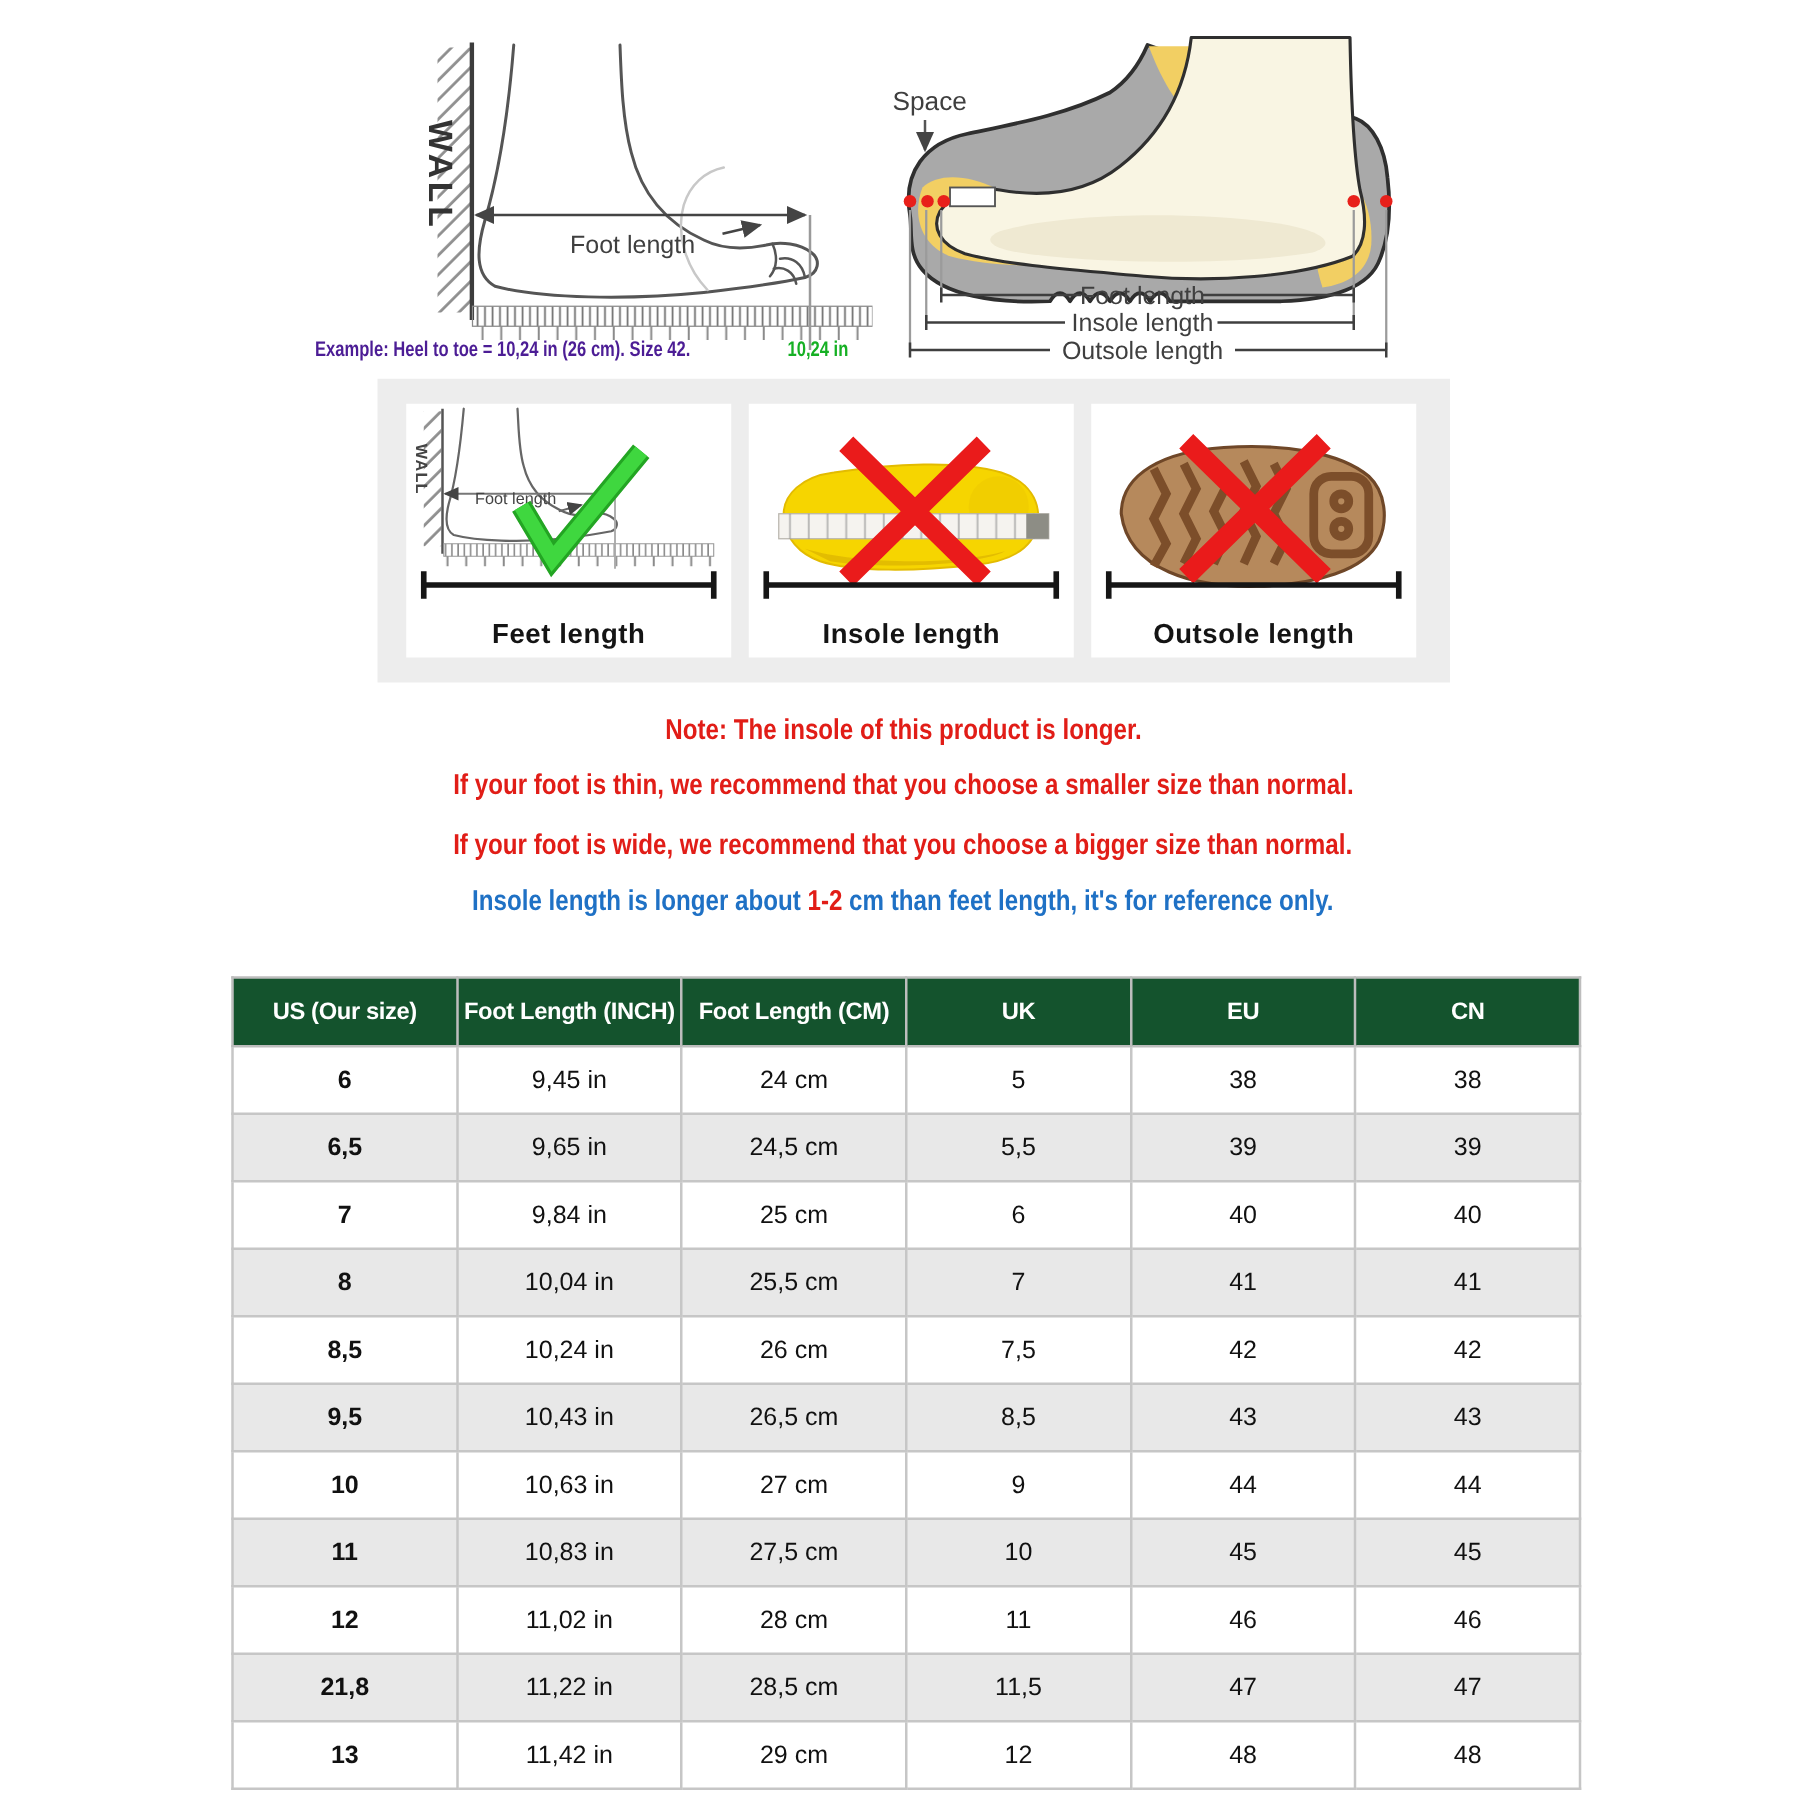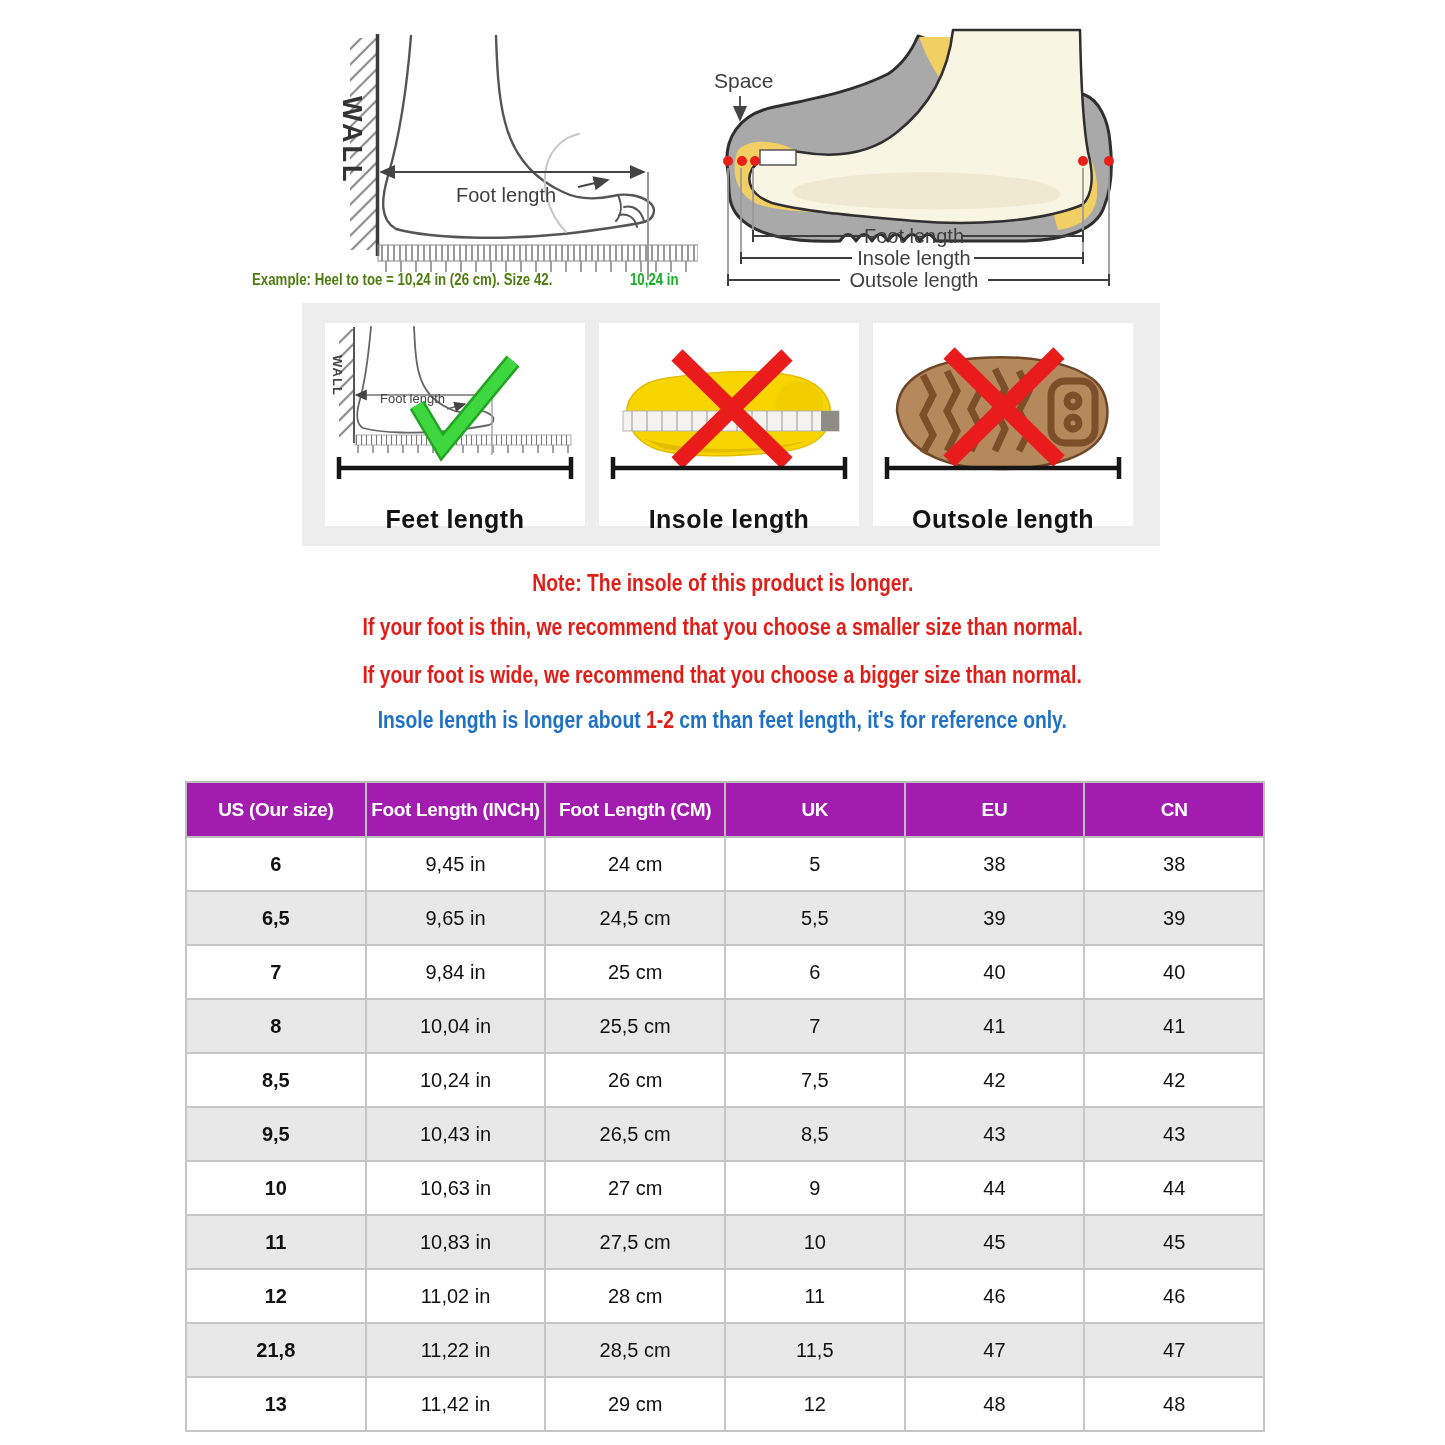--- a/index.html
+++ b/index.html
@@ -9,55 +9,55 @@
     position:relative; overflow:hidden;
   }
   .abs { position:absolute; }
 
   
   .measure-svg { left:248px; top:24px; }
   .shoe-svg   { left:700px; top:0px; }
 
   .example-line {
     left:252px; top:270px; width:420px;
-    font-weight:bold; font-size:17px; color:#4d7c0f; white-space:nowrap;
+    font-weight:bold; font-size:17px; color:#4c1d95; white-space:nowrap;
   }
   .squish-left { display:inline-block; transform:scaleX(.78); transform-origin:0 50%; }
   .example-value {
     left:630px; top:270px; font-weight:bold; font-size:17px; color:#16b024; white-space:nowrap;
   }
 
   
   .panels-band { left:302px; top:303px; width:858px; height:243px; background:#ededed; }
   .panel { position:absolute; top:20px; width:260px; height:203px; background:#ffffff; }
   .panel-1 { left:23px; } .panel-2 { left:297px; } .panel-3 { left:571px; }
   .panel-label {
-    text-align:center; font-weight:bold; font-size:25px; color:#141414;
-    margin-top:18px; letter-spacing:0.5px;
+    text-align:center; font-weight:bold; font-size:22px; color:#141414;
+    margin-top:6px; letter-spacing:0.5px;
   }
 
   
   .warnings { left:0; top:570px; width:1445px; text-align:center; }
   .w-line { font-weight:bold; font-size:23px; line-height:27px; white-space:nowrap; }
   .squish { display:inline-block; transform:scaleX(.84); transform-origin:center; }
   .w-1 { margin-bottom:16px; }
   .w-2 { margin-bottom:17px; }
   .w-3 { margin-bottom:21px; }
   .w-4 { margin-bottom:18px; }
   .c-red   { color:#e11d17; }
   .c-green { color:#3aa93c; }
   .c-blue  { color:#1f71c5; }
 
   
   .size-table {
     left:185px; top:781px; width:1080px;
     border-collapse:collapse; table-layout:fixed;
   }
   .size-table th {
-    background:#a21caf; color:#ffffff; font-weight:bold; font-size:19px;
+    background:#14532d; color:#ffffff; font-weight:bold; font-size:19px;
     height:55px; border:2px solid #bdbdbd; text-align:center; letter-spacing:-0.3px;
   }
   .size-table td {
     font-size:20px; color:#111111; height:54px; text-align:center;
     border:2px solid #c6c6c6; background:#ffffff;
   }
   .size-table tbody tr:nth-child(even) td { background:#e8e8e8; }
   .size-table td:first-child { font-weight:bold; }
 
   

